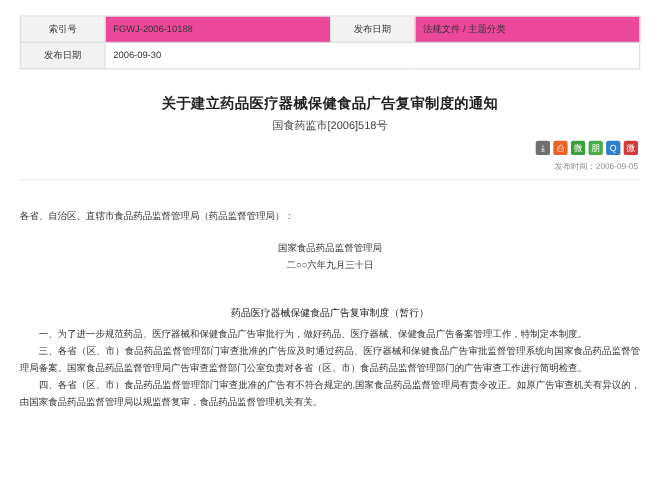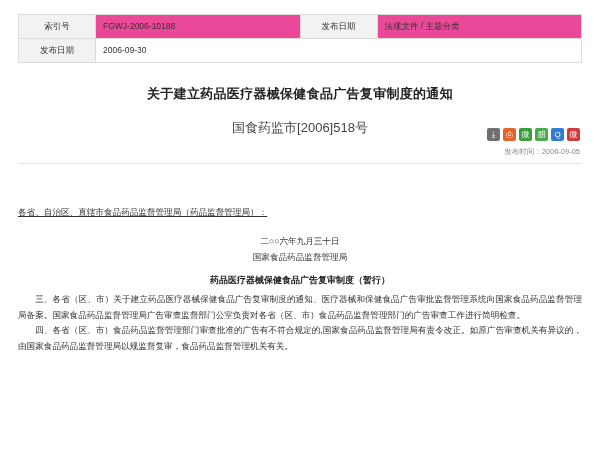--- a/index.html
+++ b/index.html
@@ -54,23 +54,23 @@
   .title {
     text-align: center;
     font-size: 13px;
     font-weight: bold;
     color: #222;
     margin-top: 22px;
     letter-spacing: 0.3px;
   }
   .docnum {
     text-align: center;
-    font-size: 13px;
+    font-size: 10px;
     color: #444;
-    margin-top: 16px;
+    margin-top: 4px;
   }
 
   
   .toolbar {
     position: absolute;
     right: 20px;
     top: 128px;
     display: flex;
     align-items: center;
     gap: 3px;
@@ -114,33 +114,33 @@
     margin-top: 68px;
     font-size: 8.6px;
     line-height: 15.5px;
     color: #333;
     text-align: justify;
   }
   .body p {
     margin: 0 0 0 0;
     text-indent: 2em;
   }
-  .body p.noindent { text-indent: 0; text-decoration: underline; }
+  .body p.noindent { text-indent: 0; }
   .sig {
     text-align: center;
     margin-top: 12px;
     font-size: 8.6px;
     line-height: 16px;
   }
   .sig div { text-indent: 0; }
   .subtitle {
     text-align: center;
-    font-weight: bold;
+    font-weight: normal;
     font-size: 9px;
-    margin-top: 8px;
+    margin-top: 28px;
     margin-bottom: 4px;
     color: #222;
   }
   .item {
     text-indent: 2em;
     margin: 0;
   }
 </style>
 </head>
 <body>
@@ -174,24 +174,25 @@
     <span class="ico r1">微</span>
   </div>
 
   <div class="pubdate">发布时间：2006-09-05</div>
   <div class="rule"></div>
 
   <div class="body">
     <p class="noindent">各省、自治区、直辖市食品药品监督管理局（药品监督管理局）：</p>
 
     <div class="sig">
+      <div>国家食品药品监督管理局</div>
       <div>二○○六年九月三十日</div>
-      <div>国家食品药品监督管理局</div>
     </div>
 
     <div class="subtitle">药品医疗器械保健食品广告复审制度（暂行）</div>
 
-    <p class="item">三、各省（区、市）关于建立药品医疗器械保健食品广告复审制度的通知、医疗器械和保健食品广告审批监督管理系统向国家食品药品监督管理局备案。国家食品药品监督管理局广告审查监督部门公室负责对各省（区、市）食品药品监督管理部门的广告审查工作进行简明检查。</p>
+    <p class="item">一、为了进一步规范药品、医疗器械和保健食品广告审批行为，做好药品、医疗器械、保健食品广告备案管理工作，特制定本制度。</p>
+    <p class="item">三、各省（区、市）食品药品监督管理部门审查批准的广告应及时通过药品、医疗器械和保健食品广告审批监督管理系统向国家食品药品监督管理局备案。国家食品药品监督管理局广告审查监督部门公室负责对各省（区、市）食品药品监督管理部门的广告审查工作进行简明检查。</p>
     <p class="item">四、各省（区、市）食品药品监督管理部门审查批准的广告有不符合规定的,国家食品药品监督管理局有责令改正。如原广告审查机关有异议的，由国家食品药品监督管理局以规监督复审，食品药品监督管理机关有关。</p>
 
   </div>
 
 </div>
 
 </body></html>

